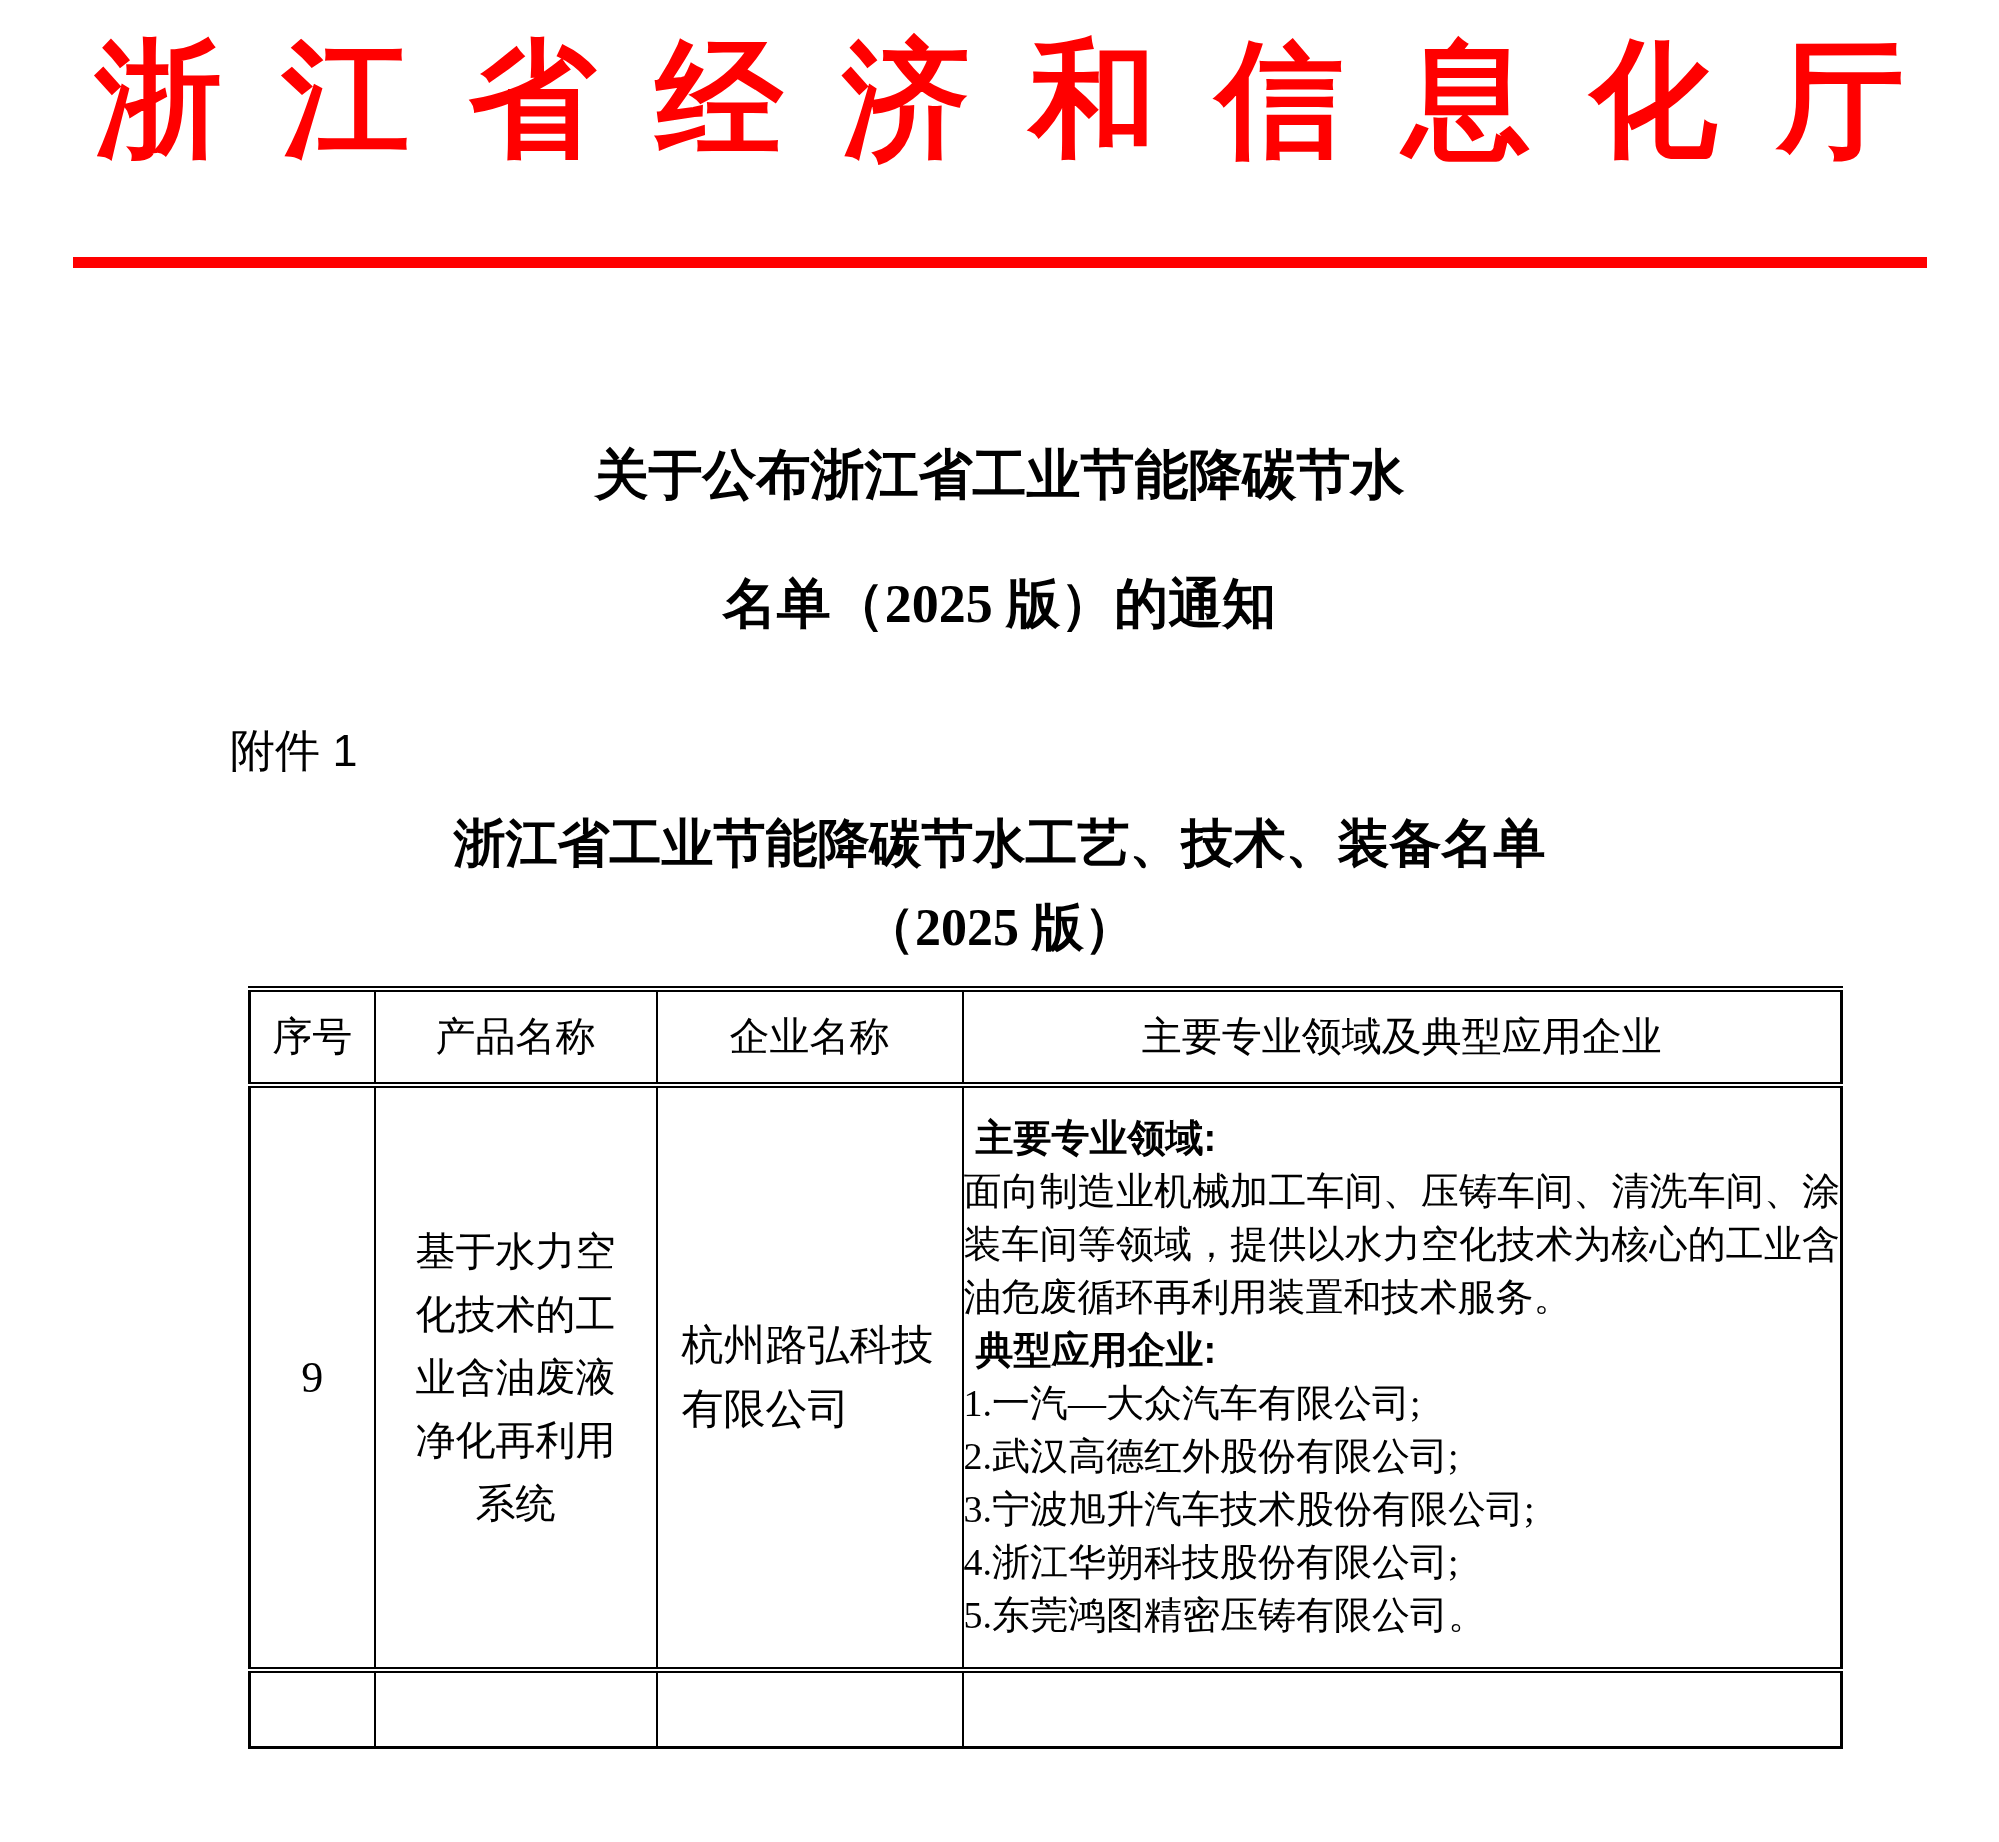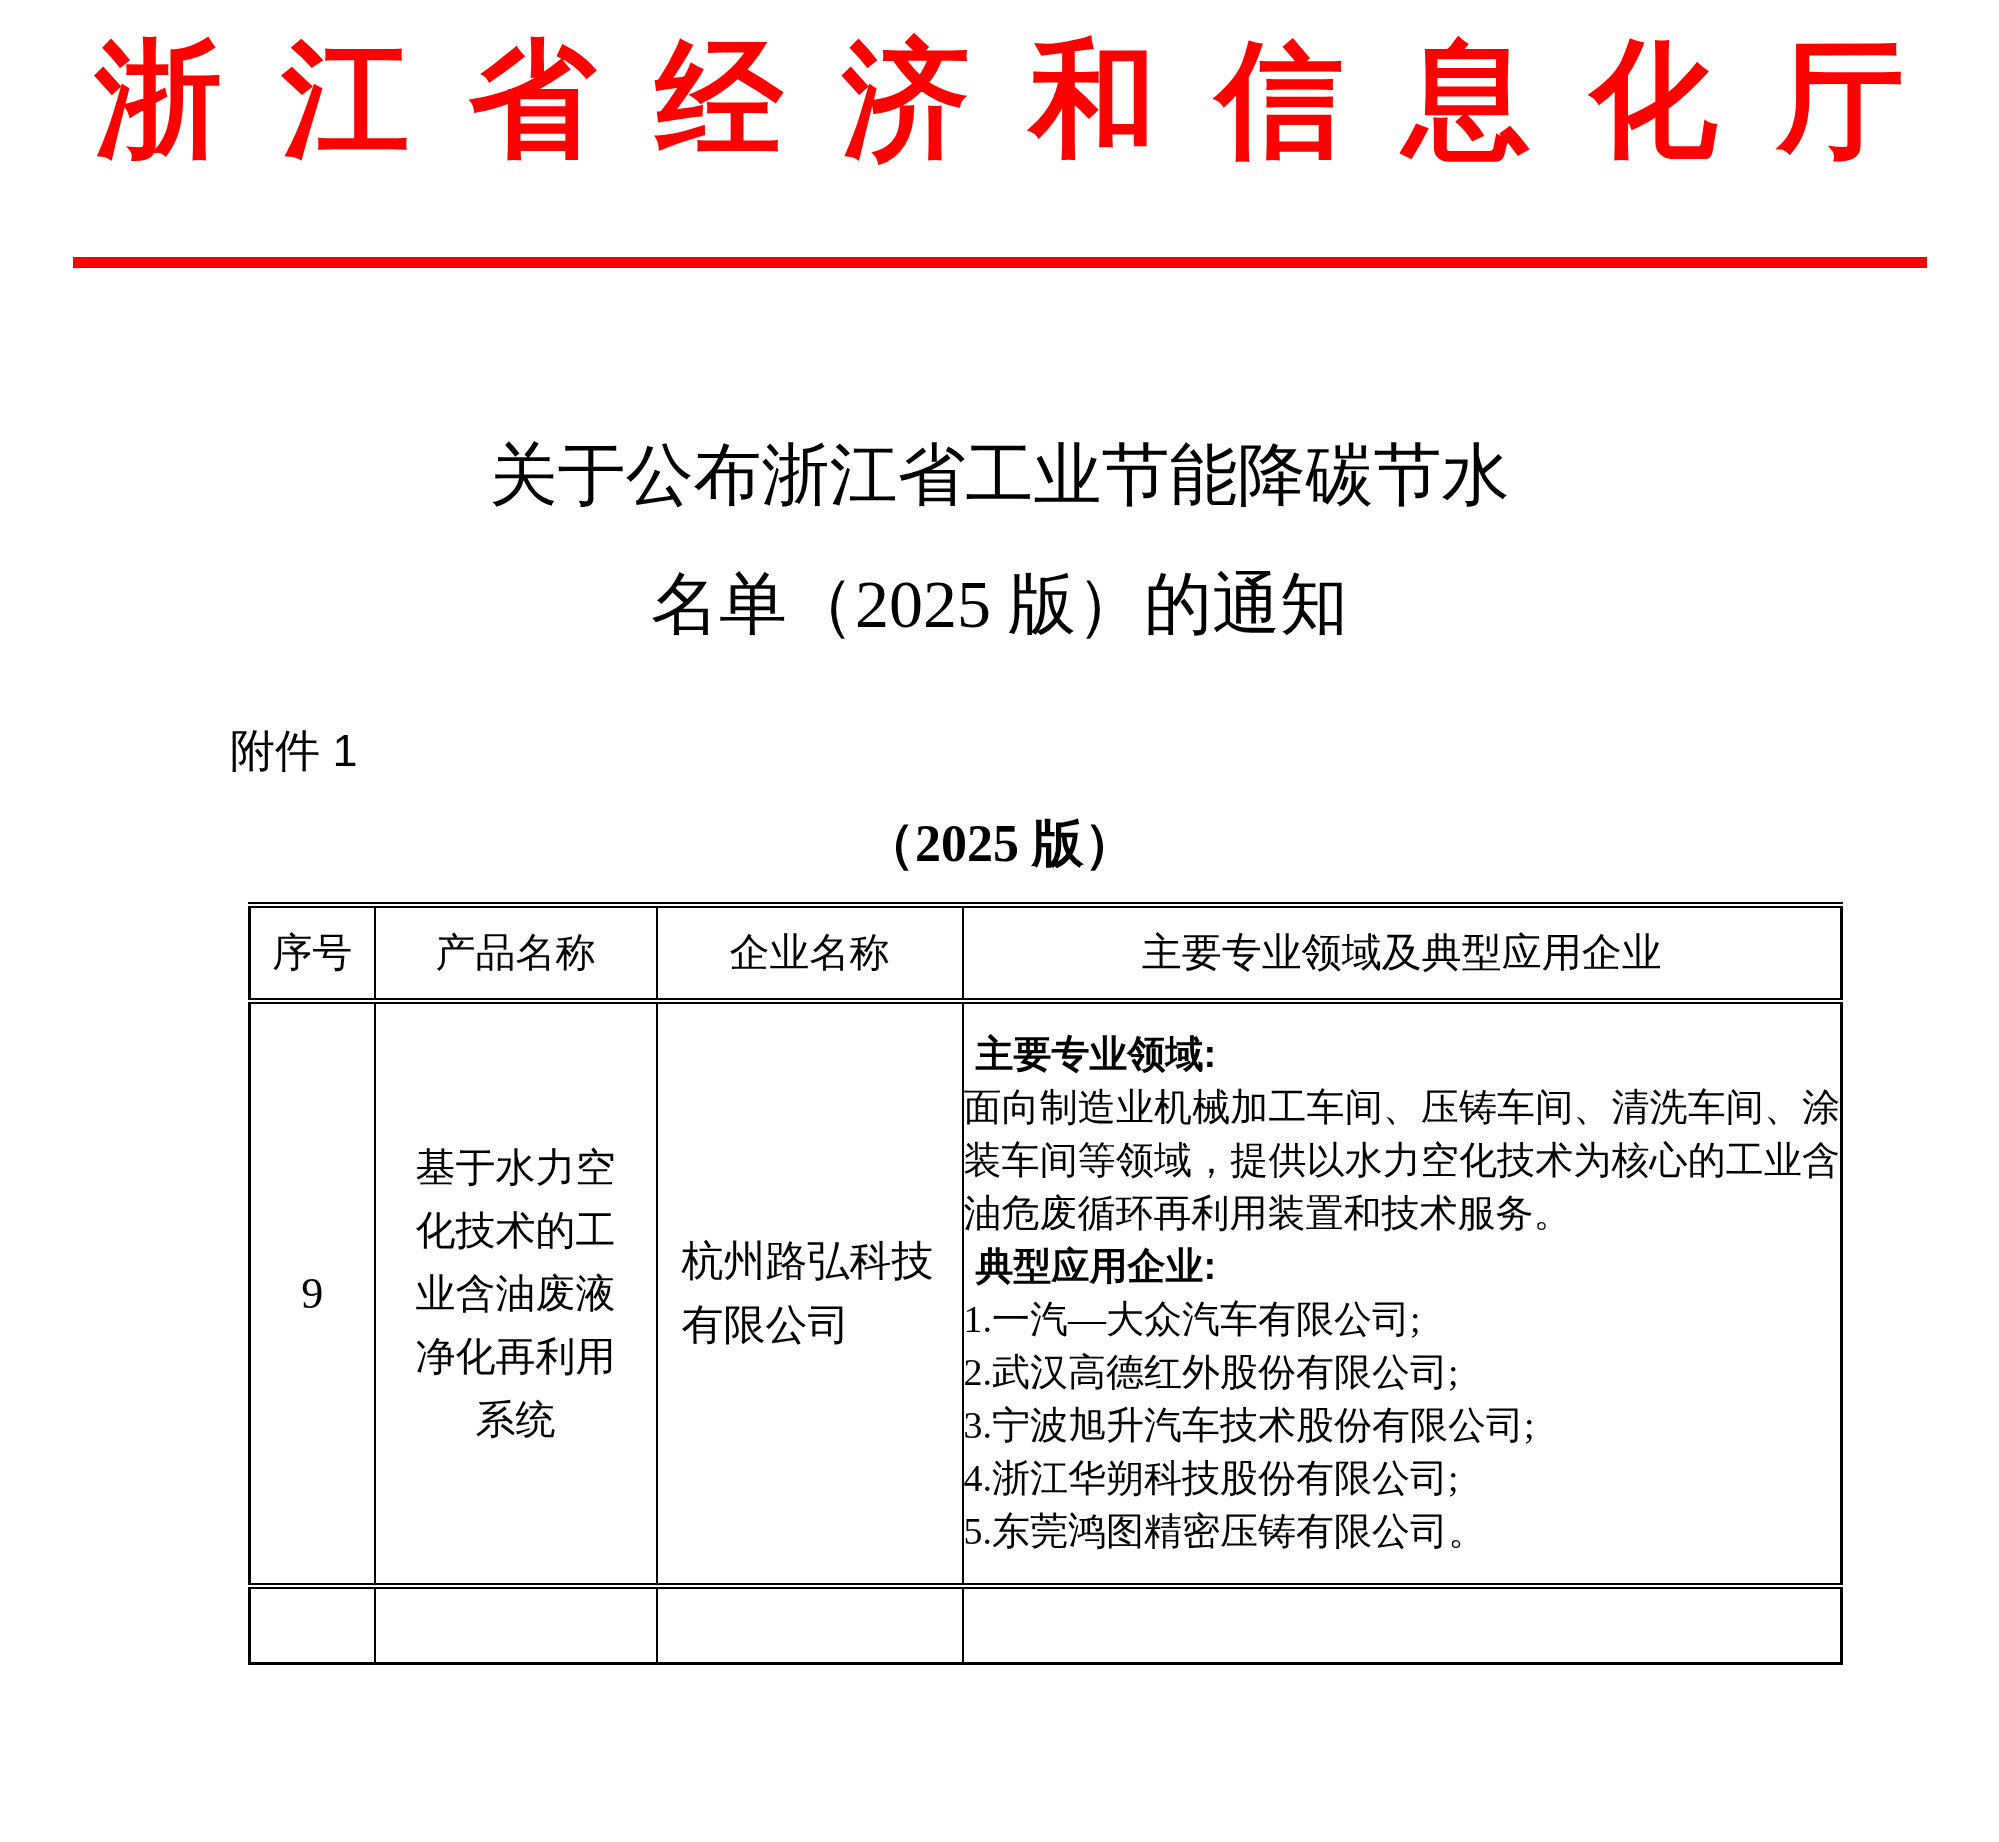--- a/index.html
+++ b/index.html
@@ -34,22 +34,22 @@
     height: 10.5px;
     background: #ff0000;
     margin: 90px auto 0 auto;
   }
 
   
   .doc-title {
     margin-top: 143px;
     text-align: center;
     font-family: "Liberation Serif", "DejaVu Serif", serif;
-    font-weight: normal;
-    font-size: 68px;
+    font-weight: bold;
+    font-size: 54px;
     line-height: 129px;
   }
 
   
   .attachment {
     margin: 58px 0 0 230px;
     font-family: "Liberation Sans", "DejaVu Sans", sans-serif;
     font-size: 45px;
     line-height: 48px;
   }
@@ -157,20 +157,21 @@
 <div class="redline"></div>
 
 <div class="doc-title">
   <div>关于公布浙江省工业节能降碳节水</div>
   <div>名单（2025 版）的通知</div>
 </div>
 
 <div class="attachment">附件 1</div>
 
 <div class="list-title">
+  <div>浙江省工业节能降碳节水工艺、技术、装备名单</div>
   <div class="sub">（2025 版）</div>
 </div>
 
 <table class="roster">
   <colgroup>
     <col style="width:125px">
     <col style="width:282px">
     <col style="width:306px">
     <col style="width:879px">
   </colgroup>

